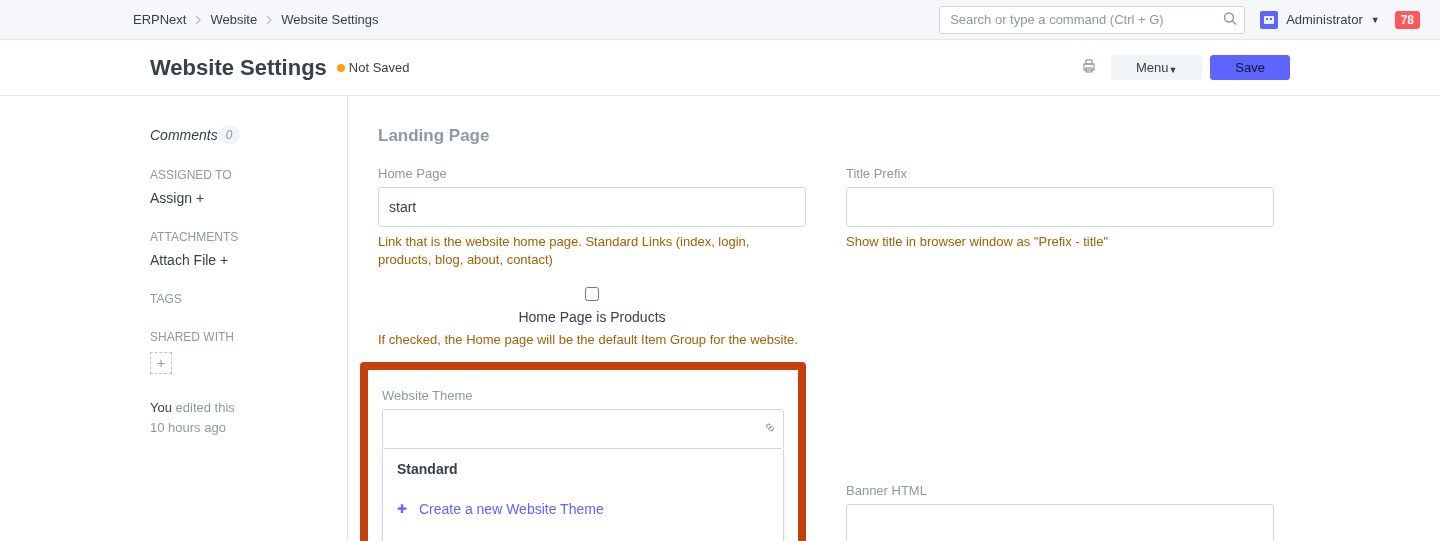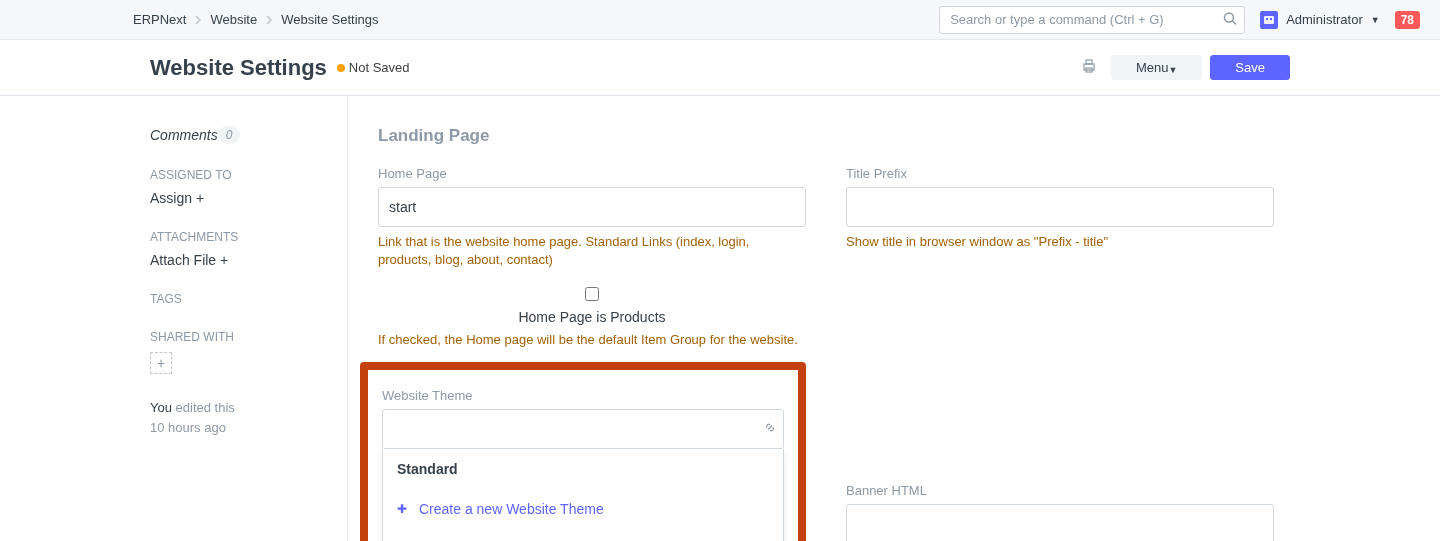--- a/index.html
+++ b/index.html
@@ -20,21 +20,21 @@
 .notif-badge { background: #ff5858; color: #fff; font-size: 12px; font-weight: 600; padding: 2px 6px; border-radius: 3px; }
 
 .page-header { border-bottom: 1px solid #e3e8ee; padding: 14px 0; }
 .page-header-inner { max-width: 1440px; padding: 0 150px; display: flex; align-items: center; }
 .page-title { font-size: 22px; font-weight: 600; color: #36414c; }
 .status-dot { width: 8px; height: 8px; border-radius: 50%; background: #ffa00a; display: inline-block; margin-left: 10px; margin-right: 4px; }
 .status-text { font-size: 13px; color: #404040; font-weight: 500; }
 .page-actions { margin-left: auto; display: flex; align-items: center; gap: 8px; }
 .btn { border-radius: 3px; padding: 4px 24px; font-size: 13px; cursor: pointer; border: 1px solid transparent; display: inline-flex; align-items: flex-end; }
 .btn-default { background: #f0f4f7; border-color: #f0f4f7; color: #36414c; }
-.btn-primary { background: #5e64ff; color: #ffffff; border-color: #5e64ff; font-weight: 500; }
+.btn-primary { background: #5e64ff; color: #0f172a; border-color: #5e64ff; font-weight: 500; }
 .btn-icon { background: transparent; border: none; color: #8d99a6; padding: 4px 6px; cursor: pointer; }
 
 .page-body { display: flex; max-width: 1440px; padding: 0 150px; }
 .sidebar { width: 198px; padding: 30px 20px 0 0; border-right: 1px solid #e3e8ee; min-height: 500px; }
 .sidebar-section { margin-bottom: 24px; }
 .sidebar-row { display: flex; align-items: center; justify-content: flex-start; font-style: italic; }
 .sidebar-label { font-size: 12px; color: #8d99a6; text-transform: uppercase; font-weight: 500; margin-bottom: 8px; }
 .sidebar-item { font-size: 14px; color: #36414c; font-weight: 500; }
 .sidebar-badge { background: #f0f4f7; color: #8d99a6; border-radius: 10px; padding: 0 8px; font-size: 12px; line-height: 18px; }
 .tag-add { display: inline-block; width: 22px; height: 22px; border: 1px dashed #c0c6cc; text-align: center; line-height: 20px; color: #8d99a6; cursor: pointer; font-size: 14px; }

